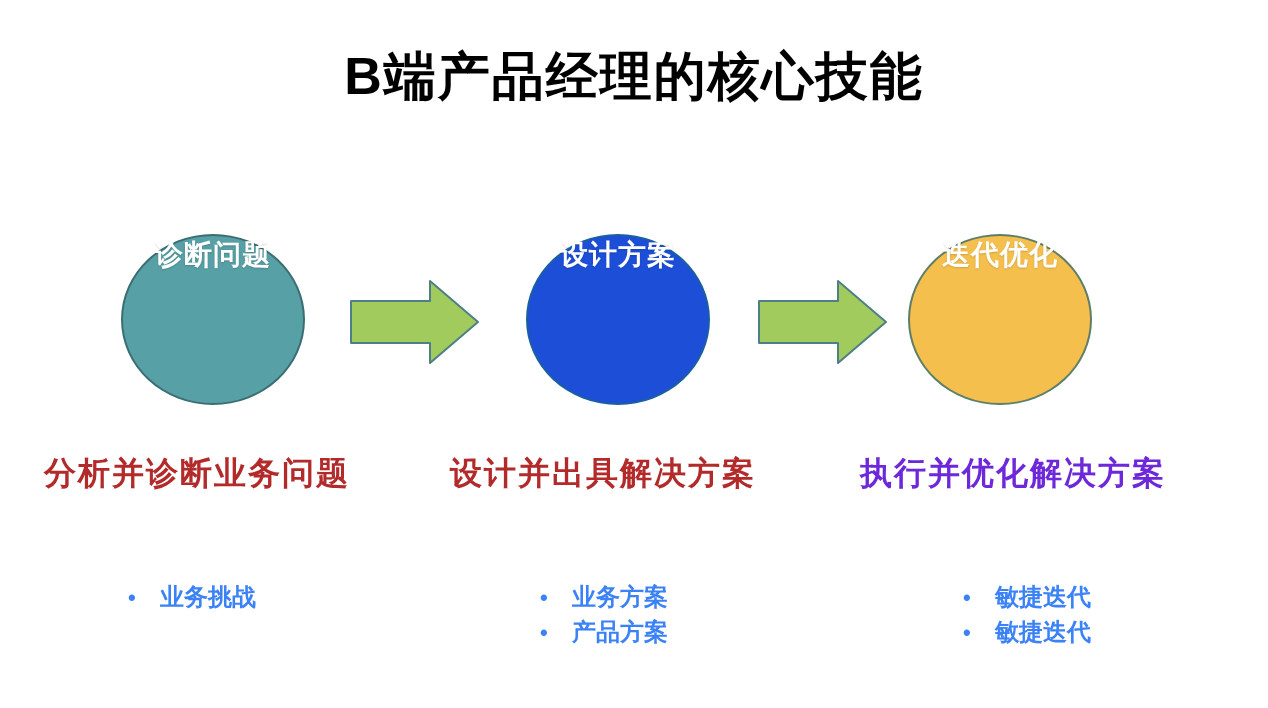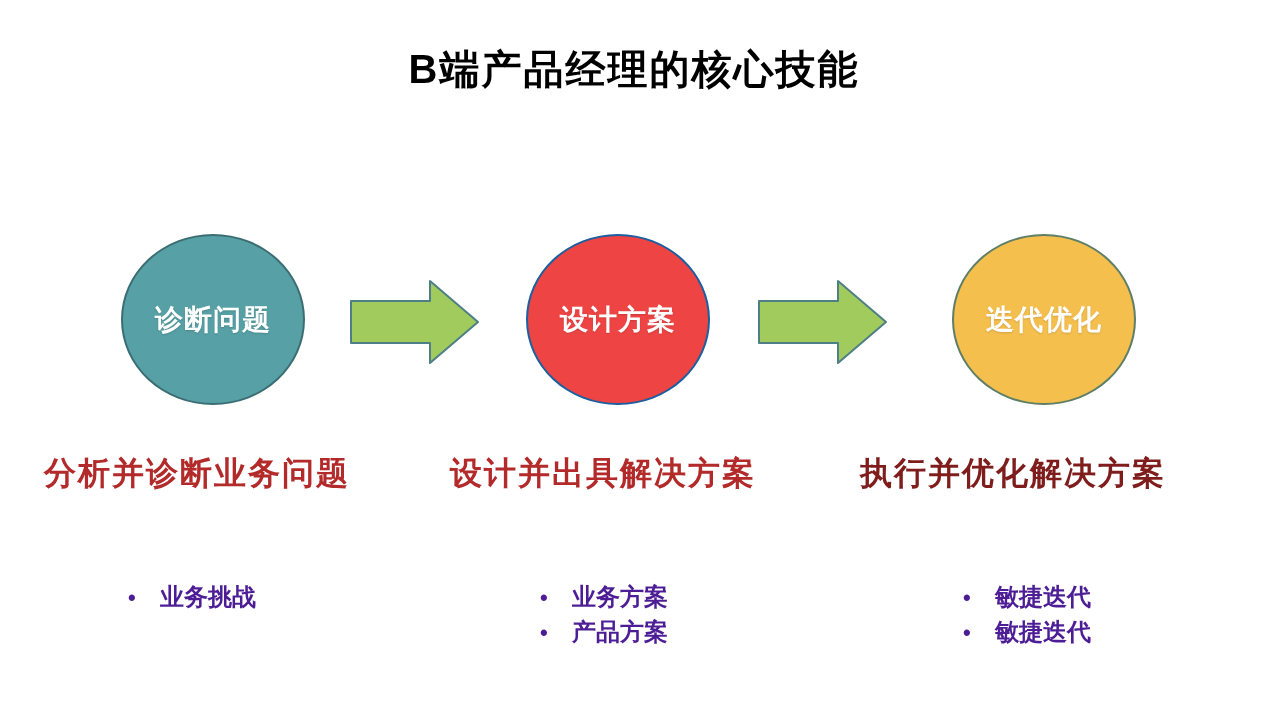--- a/index.html
+++ b/index.html
@@ -6,55 +6,55 @@
   .slide{
     position:relative;
     width:1268px;height:708px;
     background:#ffffff;
     overflow:hidden;
     font-family:"Liberation Sans","DejaVu Sans",sans-serif;
   }
   .title{
     position:absolute;top:42px;left:0;right:0;
     margin:0;text-align:center;
-    font-size:40px;font-weight:800;color:#000;
+    font-size:52px;font-weight:800;color:#000;
     letter-spacing:2px;
   }
   .circle{
     position:absolute;
     width:184px;height:171px;
     border-radius:50%;
     border:2px solid #1d4ed8;
-    display:flex;align-items:center;justify-content:center;
+    display:flex;justify-content:center;
     box-sizing:border-box;
   }
   .circle .circle-label{
     color:#ffffff;font-size:28px;font-weight:700;letter-spacing:1px;
     text-shadow:0 1px 2px rgba(0,0,0,0.15);
   }
   .c1{left:121px;top:234px;}
   .c2{left:526px;top:234px;}
-  .c3{left:952px;top:234px;}
+  .c3{left:908px;top:234px;}
   .arrow{position:absolute;width:130px;height:86px;}
   .a1{left:350px;top:279px;}
   .a2{left:758px;top:279px;}
   .heading{
     position:absolute;top:452px;
     margin:0;
     font-size:32px;font-weight:800;
     letter-spacing:2px;
     white-space:nowrap;
   }
   .h1{left:44px;}
   .h2{left:450px;}
   .h3{left:860px;}
   .bullets{
     position:absolute;top:580px;
     margin:0;padding:0;list-style:none;
-    font-size:24px;font-weight:700;color:#4c1d95;
+    font-size:24px;font-weight:700;color:#3b82f6;
     line-height:34px;
   }
   .b1{left:128px;}
   .b2{left:540px;}
   .b3{left:963px;}
   .bullets li::before{
     content:"\2022";
     display:inline-block;
     width:32px;
     font-size:22px;
@@ -68,35 +68,35 @@
   <h1 class="title" style="color: rgb(0, 0, 0);">B端产品经理的核心技能</h1>
 
   <div class="circle c1" style="background-color: rgb(87, 160, 165); border-color: rgb(59, 110, 116);">
     <span class="circle-label">诊断问题</span>
   </div>
 
   <svg class="arrow a1" viewBox="0 0 130 86" xmlns="http://www.w3.org/2000/svg">
     <polygon points="1,22 80,22 80,2 128,43 80,84 80,64 1,64" stroke-width="2" stroke-linejoin="round" fill="#A2CB5E" stroke="#4E7F86"></polygon>
   </svg>
 
-  <div class="circle c2" style="background-color: #ef4444; border-color: rgb(27, 95, 160); font-family: Liberation Mono, monospace;">
+  <div class="circle c2" style="background-color: #1d4ed8; border-color: rgb(27, 95, 160); font-family: Liberation Mono, monospace;">
     <span class="circle-label">设计方案</span>
   </div>
 
   <svg class="arrow a2" viewBox="0 0 130 86" xmlns="http://www.w3.org/2000/svg">
     <polygon points="1,22 80,22 80,2 128,43 80,84 80,64 1,64" stroke-width="2" stroke-linejoin="round" fill="#A2CB5E" stroke="#4E7F86"></polygon>
   </svg>
 
   <div class="circle c3" style="background-color: rgb(245, 191, 78); border-color: rgb(94, 126, 102);">
     <span class="circle-label">迭代优化</span>
   </div>
 
   <p class="heading h2" style="color: rgb(178, 42, 42);">设计并出具解决方案</p>
   <p class="heading h1" style="color: rgb(178, 42, 42);">分析并诊断业务问题</p>
-  <p class="heading h3" style="color: #7f1d1d;">执行并优化解决方案</p>
+  <p class="heading h3" style="color: #6d28d9;">执行并优化解决方案</p>
 
   <ul class="bullets b1">
     <li><span>业务挑战</span></li>
   </ul>
 
   <ul class="bullets b2">
     <li><span>业务方案</span></li>
     <li><span>产品方案</span></li>
   </ul>
 

